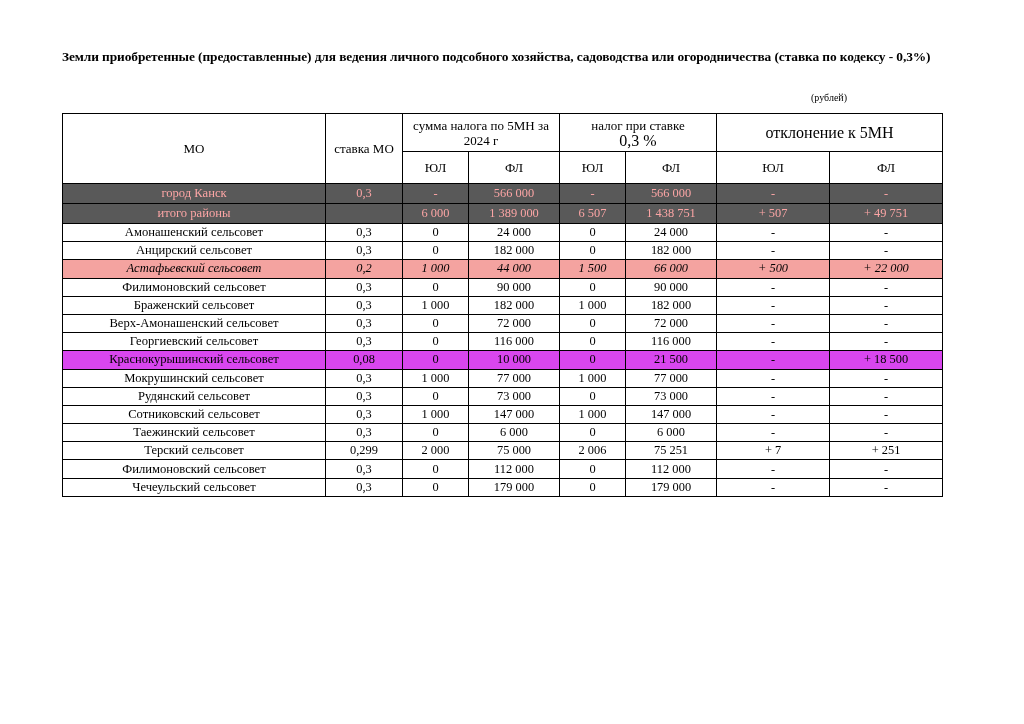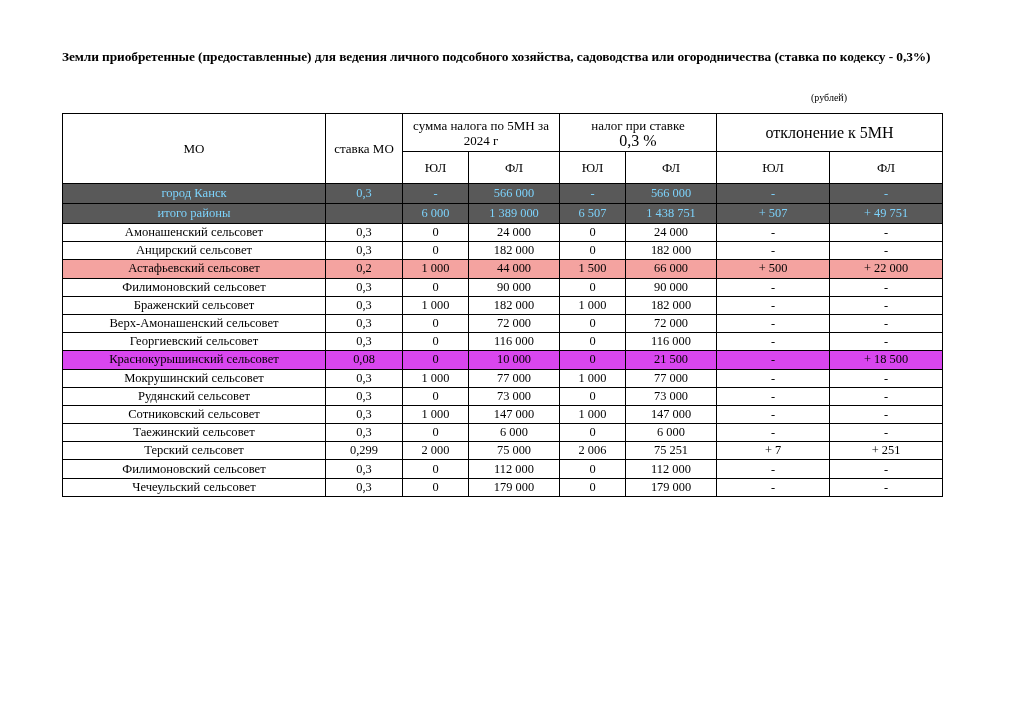--- a/index.html
+++ b/index.html
@@ -69,28 +69,29 @@
     height: 17.2px;
     line-height: 17px;
   }
   .name-cell {
     text-align: left;
     padding-left: 6px;
     font-size: 12.6px;
   }
   .dark {
     background: #595959;
-    color: #7dd3fc;
+    color: #fca5a5;
     font-weight: bold;
   }
   .dark td {
     height: 19px;
   }
   .pink {
     background: #f4a3a0;
+    font-style: italic;
   }
   .pink-light {
     background: #d946ef;
   }
   .num { font-size: 12.4px; }
   col.c-name  { width: 263px; }
   col.c-rate  { width: 77px; }
   col.c-a1    { width: 66px; }
   col.c-a2    { width: 91px; }
   col.c-b1    { width: 66px; }

